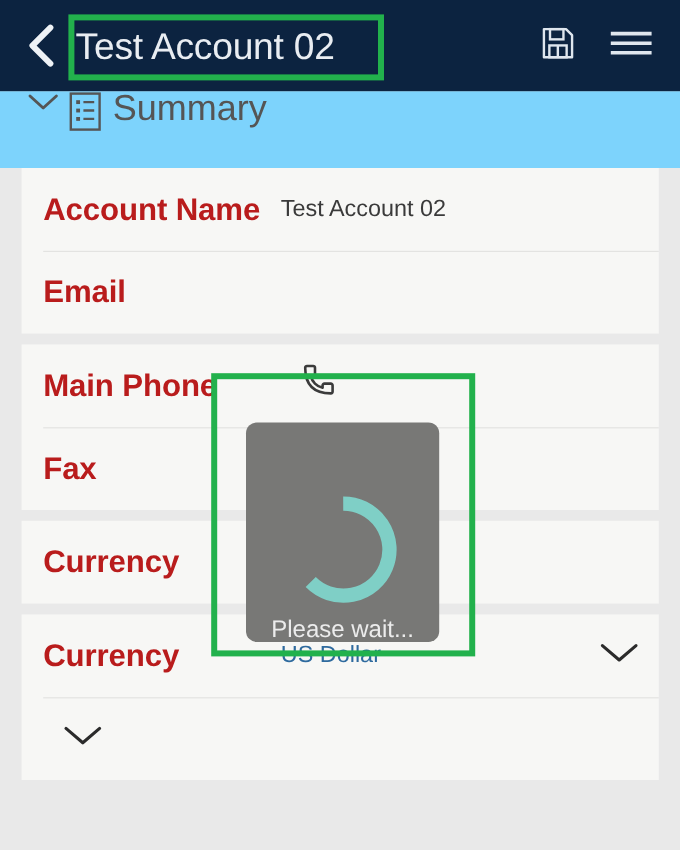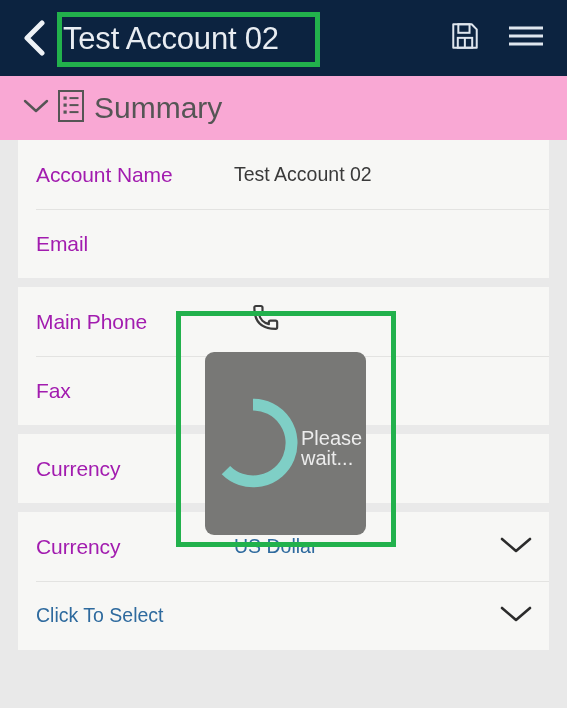--- a/index.html
+++ b/index.html
@@ -56,24 +56,23 @@
   .appbar-actions .act {
     display: flex;
     align-items: center;
     justify-content: center;
   }
 
   
   .section-header {
     height: 64px;
     display: flex;
-    align-items: center;
     gap: 7px;
     padding: 0 0 0 22px;
-    background: #f9a8d4;
+    background: #7dd3fc;
   }
   .section-title {
     font-size: 30px;
     color: #555555;
     font-weight: 400;
     line-height: 1;
     padding-left: 2px;
   }
 
   
@@ -99,23 +98,23 @@
     content: "";
     position: absolute;
     left: 18px;
     right: 0;
     top: 0;
     height: 1px;
     background: #e3e3e1;
   }
 
   .row-label {
-    font-size: 21px;
-    font-weight: normal;
-    color: #a21caf;
+    font-size: 26px;
+    font-weight: bold;
+    color: #b91c1c;
     width: 198px;
     flex: 0 0 198px;
     letter-spacing: -0.1px;
   }
 
   .row-value {
     flex: 1 1 auto;
     font-size: 19.5px;
     color: #3a3a3a;
     font-weight: 400;
@@ -136,21 +135,21 @@
   
   .loading-overlay {
     position: absolute;
     left: 205px;
     top: 352px;
     width: 161px;
     height: 183px;
     background: #787876;
     border-radius: 9px;
     display: flex;
-    flex-direction: row;
+    flex-direction: column;
     align-items: center;
     justify-content: flex-end;
     z-index: 40;
   }
   .spinner {
     width: 96px;
     height: 96px;
     margin-top: -2px;
   }
   .loading-text {
@@ -275,21 +274,20 @@
       <span class="row-value link">US Dollar</span>
       <span class="row-trail">
         <span>
           <svg width="34" height="22" viewBox="0 0 34 22" aria-hidden="true">
             <path d="M3 5 L17 17 L31 5" fill="none" stroke="#2b2b2b" stroke-width="2.6" stroke-linecap="round" stroke-linejoin="round"></path>
           </svg>
         </span>
       </span>
     </div>
     <div class="row">
-      <span class="row-value link">Click To Select</span>
       <span class="row-trail">
         <span>
           <svg width="34" height="22" viewBox="0 0 34 22" aria-hidden="true">
             <path d="M3 5 L17 17 L31 5" fill="none" stroke="#2b2b2b" stroke-width="2.6" stroke-linecap="round" stroke-linejoin="round"></path>
           </svg>
         </span>
       </span>
     </div>
   </div>
 </div>

